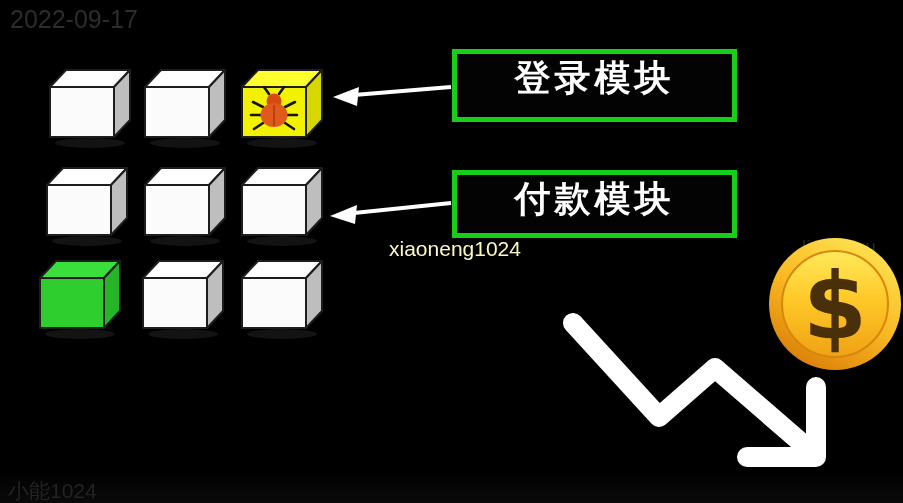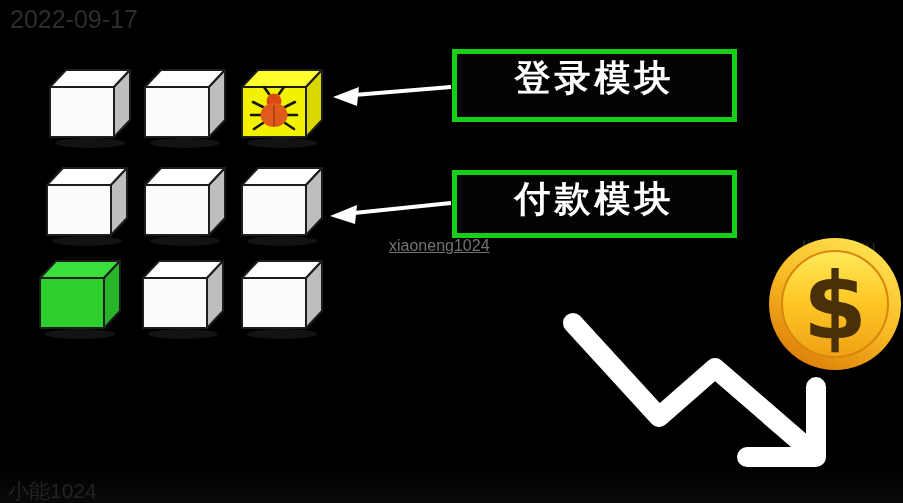--- a/index.html
+++ b/index.html
@@ -3,21 +3,21 @@
 <meta charset="utf-8">
 <style>
   html,body { margin:0; padding:0; background:#000; }
   .stage {
     position:relative; width:903px; height:503px; overflow:hidden;
     background:var(--c-background,#000);
     font-family:"Liberation Sans","DejaVu Sans",sans-serif;
   }
   .wm { position:absolute; white-space:nowrap; pointer-events:none; }
   .wm.date         { left:10px;  top:5px;   font-size:25px; color:#2d2d2d; z-index:1; }
-  .wm.center-wm    { left:389px; top:237px; font-size:16px; color:#737373; z-index:1;text-decoration:underline; }
+  .wm.center-wm    { left:389px; top:237px; font-size:21px; color:#fef9c3; z-index:1; }
   .wm.coin-wm      { left:802px; top:236px; font-size:19px; color:#262626; z-index:4; }
   .wm.bottom-left  { left:8px;   top:477px; font-size:21px; color:#232323; z-index:6; }
   .wm.bottom-right { right:6px;  top:478px; font-size:20px; color:#8e8e8e; z-index:6; }
 
   #cube-grid { position:absolute; inset:0; z-index:2; }
   .cube { position:absolute; }
 
   .overlay { position:absolute; left:0; top:0; z-index:3; }
 
   .label-box {

